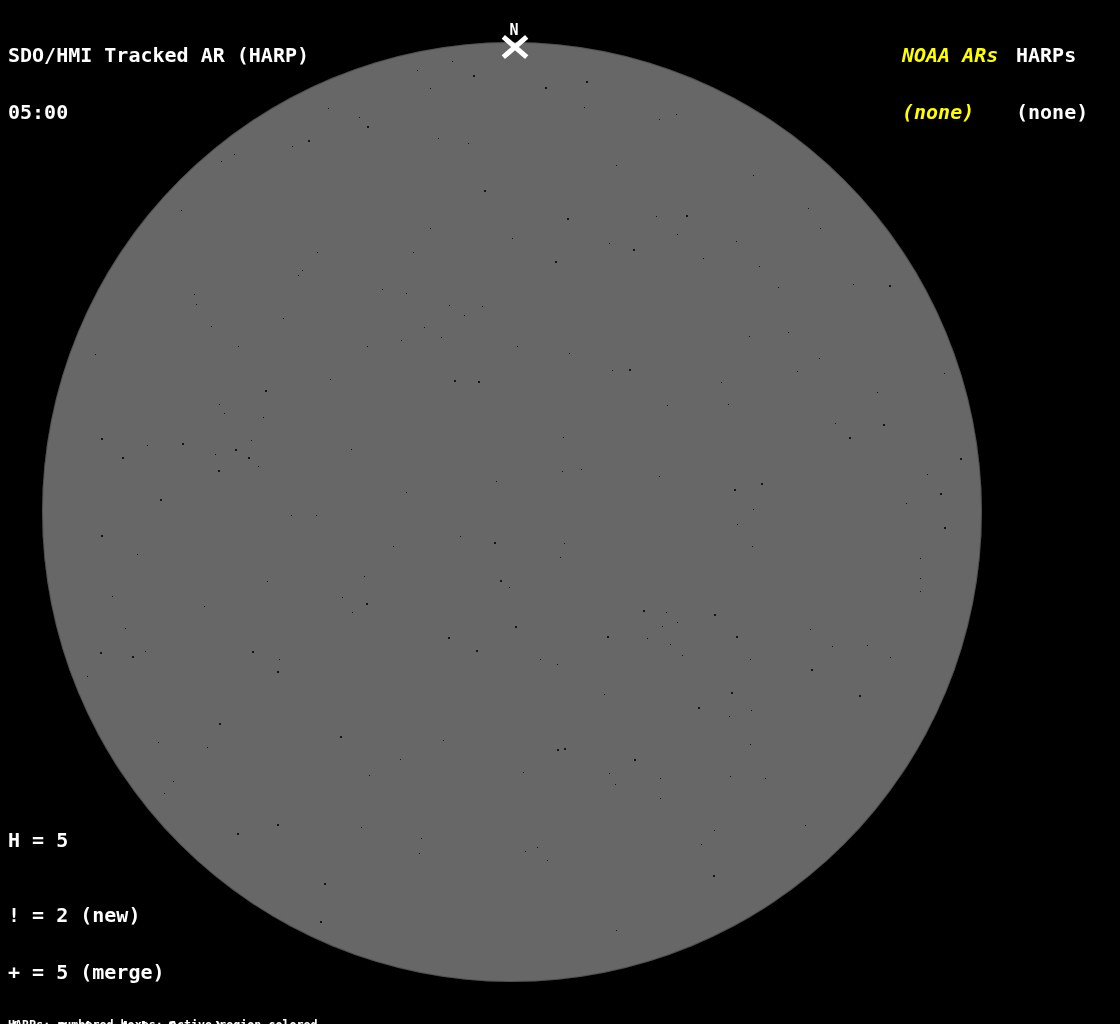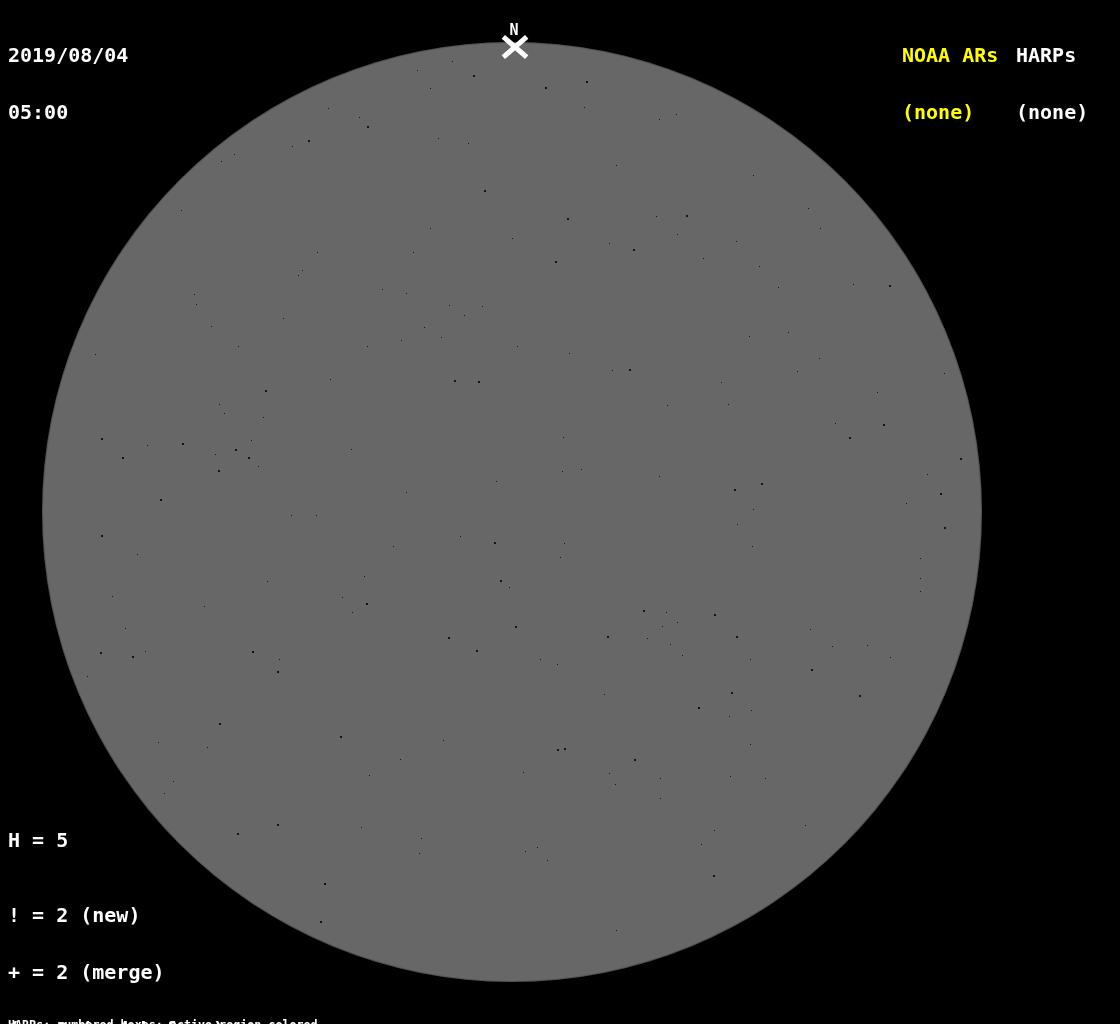--- a/index.html
+++ b/index.html
@@ -43,21 +43,21 @@
   }
   
   .status-col {
     position: absolute;
     top: 8px;
     font-size: 20px;
     line-height: 19px;
     font-weight: bold;
     white-space: pre;
   }
-  .status-col.noaa { left: 902px; }
+  .status-col.noaa { left: 902px; font-style: italic; }
   .status-col.harps { left: 1016px; }
   
   .north-label {
     position: absolute;
     left: 504px;
     top: 23px;
     width: 20px;
     text-align: center;
     color: #ffffff;
     font-size: 15px;
@@ -117,21 +117,21 @@
 </head>
 <body>
 
 <div class="stage">
 
   <div class="sun-disk" id="sun-disk" style="background: rgb(103, 103, 103);">
     <span id="speckles"><i class="speckle" style="left: 777px; top: 316px; width: 1px; height: 1px; background: rgb(20, 20, 20);"></i><i class="speckle" style="left: 878px; top: 536px; width: 1px; height: 1px; background: rgb(20, 20, 20);"></i><i class="speckle" style="left: 241px; top: 276px; width: 1px; height: 1px; background: rgb(20, 20, 20);"></i><i class="speckle" style="left: 694px; top: 199px; width: 1px; height: 1px; background: rgb(20, 20, 20);"></i><i class="speckle" style="left: 518px; top: 515px; width: 1px; height: 1px; background: rgb(20, 20, 20);"></i><i class="speckle" style="left: 498px; top: 617px; width: 1px; height: 1px; background: rgb(20, 20, 20);"></i><i class="speckle" style="left: 522px; top: 501px; width: 1px; height: 1px; background: rgb(20, 20, 20);"></i><i class="speckle" style="left: 358px; top: 717px; width: 1px; height: 1px; background: rgb(20, 20, 20);"></i><i class="speckle" style="left: 454px; top: 439px; width: 1px; height: 1px; background: rgb(20, 20, 20);"></i><i class="speckle" style="left: 717px; top: 224px; width: 1px; height: 1px; background: rgb(20, 20, 20);"></i><i class="speckle" style="left: 388px; top: 46px; width: 1px; height: 1px; background: rgb(20, 20, 20);"></i><i class="speckle" style="left: 169px; top: 284px; width: 1px; height: 1px; background: rgb(20, 20, 20);"></i><i class="speckle" style="left: 841px; top: 382px; width: 2px; height: 2px; background: rgb(20, 20, 20);"></i><i class="speckle" style="left: 278px; top: 879px; width: 2px; height: 2px; background: rgb(20, 20, 20);"></i><i class="speckle" style="left: 58px; top: 610px; width: 2px; height: 2px; background: rgb(20, 20, 20);"></i><i class="speckle" style="left: 282px; top: 841px; width: 2px; height: 2px; background: rgb(20, 20, 20);"></i><i class="speckle" style="left: 707px; top: 294px; width: 1px; height: 1px; background: rgb(20, 20, 20);"></i><i class="speckle" style="left: 325px; top: 84px; width: 2px; height: 2px; background: rgb(20, 20, 20);"></i><i class="speckle" style="left: 131px; top: 739px; width: 1px; height: 1px; background: rgb(20, 20, 20);"></i><i class="speckle" style="left: 288px; top: 337px; width: 1px; height: 1px; background: rgb(20, 20, 20);"></i><i class="speckle" style="left: 210px; top: 609px; width: 2px; height: 2px; background: rgb(20, 20, 20);"></i><i class="speckle" style="left: 601px; top: 568px; width: 2px; height: 2px; background: rgb(20, 20, 20);"></i><i class="speckle" style="left: 574px; top: 123px; width: 1px; height: 1px; background: rgb(20, 20, 20);"></i><i class="speckle" style="left: 324px; top: 561px; width: 2px; height: 2px; background: rgb(20, 20, 20);"></i><i class="speckle" style="left: 399px; top: 295px; width: 1px; height: 1px; background: rgb(20, 20, 20);"></i><i class="speckle" style="left: 689px; top: 650px; width: 2px; height: 2px; background: rgb(20, 20, 20);"></i><i class="speckle" style="left: 275px; top: 210px; width: 1px; height: 1px; background: rgb(20, 20, 20);"></i><i class="speckle" style="left: 614px; top: 174px; width: 1px; height: 1px; background: rgb(20, 20, 20);"></i><i class="speckle" style="left: 570px; top: 328px; width: 1px; height: 1px; background: rgb(20, 20, 20);"></i><i class="speckle" style="left: 640px; top: 613px; width: 1px; height: 1px; background: rgb(20, 20, 20);"></i><i class="speckle" style="left: 364px; top: 450px; width: 1px; height: 1px; background: rgb(20, 20, 20);"></i><i class="speckle" style="left: 59px; top: 493px; width: 2px; height: 2px; background: rgb(20, 20, 20);"></i><i class="speckle" style="left: 522px; top: 706px; width: 2px; height: 2px; background: rgb(20, 20, 20);"></i><i class="speckle" style="left: 434px; top: 608px; width: 2px; height: 2px; background: rgb(20, 20, 20);"></i><i class="speckle" style="left: 196px; top: 304px; width: 1px; height: 1px; background: rgb(20, 20, 20);"></i><i class="speckle" style="left: 377px; top: 811px; width: 1px; height: 1px; background: rgb(20, 20, 20);"></i><i class="speckle" style="left: 635px; top: 192px; width: 1px; height: 1px; background: rgb(20, 20, 20);"></i><i class="speckle" style="left: 505px; top: 818px; width: 1px; height: 1px; background: rgb(20, 20, 20);"></i><i class="speckle" style="left: 755px; top: 329px; width: 1px; height: 1px; background: rgb(20, 20, 20);"></i><i class="speckle" style="left: 898px; top: 451px; width: 2px; height: 2px; background: rgb(20, 20, 20);"></i><i class="speckle" style="left: 592px; top: 717px; width: 2px; height: 2px; background: rgb(20, 20, 20);"></i><i class="speckle" style="left: 686px; top: 362px; width: 1px; height: 1px; background: rgb(20, 20, 20);"></i><i class="speckle" style="left: 515px; top: 707px; width: 2px; height: 2px; background: rgb(20, 20, 20);"></i><i class="speckle" style="left: 310px; top: 570px; width: 1px; height: 1px; background: rgb(20, 20, 20);"></i><i class="speckle" style="left: 139px; top: 168px; width: 1px; height: 1px; background: rgb(20, 20, 20);"></i><i class="speckle" style="left: 103px; top: 609px; width: 1px; height: 1px; background: rgb(20, 20, 20);"></i><i class="speckle" style="left: 711px; top: 467px; width: 1px; height: 1px; background: rgb(20, 20, 20);"></i><i class="speckle" style="left: 298px; top: 694px; width: 2px; height: 2px; background: rgb(20, 20, 20);"></i><i class="speckle" style="left: 325px; top: 304px; width: 1px; height: 1px; background: rgb(20, 20, 20);"></i><i class="speckle" style="left: 618px; top: 756px; width: 1px; height: 1px; background: rgb(20, 20, 20);"></i><i class="speckle" style="left: 359px; top: 298px; width: 1px; height: 1px; background: rgb(20, 20, 20);"></i><i class="speckle" style="left: 624px; top: 570px; width: 1px; height: 1px; background: rgb(20, 20, 20);"></i><i class="speckle" style="left: 235px; top: 629px; width: 2px; height: 2px; background: rgb(20, 20, 20);"></i><i class="speckle" style="left: 90px; top: 614px; width: 2px; height: 2px; background: rgb(20, 20, 20);"></i><i class="speckle" style="left: 656px; top: 665px; width: 2px; height: 2px; background: rgb(20, 20, 20);"></i><i class="speckle" style="left: 53px; top: 312px; width: 1px; height: 1px; background: rgb(20, 20, 20);"></i><i class="speckle" style="left: 769px; top: 627px; width: 2px; height: 2px; background: rgb(20, 20, 20);"></i><i class="speckle" style="left: 679px; top: 340px; width: 1px; height: 1px; background: rgb(20, 20, 20);"></i><i class="speckle" style="left: 708px; top: 617px; width: 1px; height: 1px; background: rgb(20, 20, 20);"></i><i class="speckle" style="left: 442px; top: 148px; width: 2px; height: 2px; background: rgb(20, 20, 20);"></i><i class="speckle" style="left: 620px; top: 584px; width: 1px; height: 1px; background: rgb(20, 20, 20);"></i><i class="speckle" style="left: 878px; top: 516px; width: 1px; height: 1px; background: rgb(20, 20, 20);"></i><i class="speckle" style="left: 807px; top: 395px; width: 2px; height: 2px; background: rgb(20, 20, 20);"></i><i class="speckle" style="left: 475px; top: 304px; width: 1px; height: 1px; background: rgb(20, 20, 20);"></i><i class="speckle" style="left: 274px; top: 473px; width: 1px; height: 1px; background: rgb(20, 20, 20);"></i><i class="speckle" style="left: 452px; top: 500px; width: 2px; height: 2px; background: rgb(20, 20, 20);"></i><i class="speckle" style="left: 525px; top: 176px; width: 2px; height: 2px; background: rgb(20, 20, 20);"></i><i class="speckle" style="left: 848px; top: 615px; width: 1px; height: 1px; background: rgb(20, 20, 20);"></i><i class="speckle" style="left: 322px; top: 534px; width: 1px; height: 1px; background: rgb(20, 20, 20);"></i><i class="speckle" style="left: 300px; top: 555px; width: 1px; height: 1px; background: rgb(20, 20, 20);"></i><i class="speckle" style="left: 763px; top: 783px; width: 1px; height: 1px; background: rgb(20, 20, 20);"></i><i class="speckle" style="left: 483px; top: 809px; width: 1px; height: 1px; background: rgb(20, 20, 20);"></i><i class="speckle" style="left: 473px; top: 584px; width: 2px; height: 2px; background: rgb(20, 20, 20);"></i><i class="speckle" style="left: 177px; top: 362px; width: 1px; height: 1px; background: rgb(20, 20, 20);"></i><i class="speckle" style="left: 605px; top: 596px; width: 1px; height: 1px; background: rgb(20, 20, 20);"></i><i class="speckle" style="left: 470px; top: 196px; width: 1px; height: 1px; background: rgb(20, 20, 20);"></i><i class="speckle" style="left: 176px; top: 428px; width: 2px; height: 2px; background: rgb(20, 20, 20);"></i><i class="speckle" style="left: 467px; top: 545px; width: 1px; height: 1px; background: rgb(20, 20, 20);"></i><i class="speckle" style="left: 225px; top: 539px; width: 1px; height: 1px; background: rgb(20, 20, 20);"></i><i class="speckle" style="left: 746px; top: 290px; width: 1px; height: 1px; background: rgb(20, 20, 20);"></i><i class="speckle" style="left: 340px; top: 247px; width: 1px; height: 1px; background: rgb(20, 20, 20);"></i><i class="speckle" style="left: 422px; top: 273px; width: 1px; height: 1px; background: rgb(20, 20, 20);"></i><i class="speckle" style="left: 223px; top: 348px; width: 2px; height: 2px; background: rgb(20, 20, 20);"></i><i class="speckle" style="left: 544px; top: 39px; width: 2px; height: 2px; background: rgb(20, 20, 20);"></i><i class="speckle" style="left: 708px; top: 702px; width: 1px; height: 1px; background: rgb(20, 20, 20);"></i><i class="speckle" style="left: 661px; top: 216px; width: 1px; height: 1px; background: rgb(20, 20, 20);"></i><i class="speckle" style="left: 687px; top: 674px; width: 1px; height: 1px; background: rgb(20, 20, 20);"></i><i class="speckle" style="left: 567px; top: 731px; width: 1px; height: 1px; background: rgb(20, 20, 20);"></i><i class="speckle" style="left: 688px; top: 734px; width: 1px; height: 1px; background: rgb(20, 20, 20);"></i><i class="speckle" style="left: 617px; top: 434px; width: 1px; height: 1px; background: rgb(20, 20, 20);"></i><i class="speckle" style="left: 407px; top: 263px; width: 1px; height: 1px; background: rgb(20, 20, 20);"></i><i class="speckle" style="left: 672px; top: 788px; width: 1px; height: 1px; background: rgb(20, 20, 20);"></i><i class="speckle" style="left: 694px; top: 594px; width: 2px; height: 2px; background: rgb(20, 20, 20);"></i><i class="speckle" style="left: 766px; top: 166px; width: 1px; height: 1px; background: rgb(20, 20, 20);"></i><i class="speckle" style="left: 723px; top: 736px; width: 1px; height: 1px; background: rgb(20, 20, 20);"></i><i class="speckle" style="left: 401px; top: 698px; width: 1px; height: 1px; background: rgb(20, 20, 20);"></i><i class="speckle" style="left: 260px; top: 228px; width: 1px; height: 1px; background: rgb(20, 20, 20);"></i><i class="speckle" style="left: 481px; top: 730px; width: 1px; height: 1px; background: rgb(20, 20, 20);"></i><i class="speckle" style="left: 659px; top: 802px; width: 1px; height: 1px; background: rgb(20, 20, 20);"></i><i class="speckle" style="left: 309px; top: 407px; width: 1px; height: 1px; background: rgb(20, 20, 20);"></i><i class="speckle" style="left: 567px; top: 201px; width: 1px; height: 1px; background: rgb(20, 20, 20);"></i><i class="speckle" style="left: 426px; top: 101px; width: 1px; height: 1px; background: rgb(20, 20, 20);"></i><i class="speckle" style="left: 382px; top: 285px; width: 1px; height: 1px; background: rgb(20, 20, 20);"></i><i class="speckle" style="left: 412px; top: 338px; width: 2px; height: 2px; background: rgb(20, 20, 20);"></i><i class="speckle" style="left: 625px; top: 363px; width: 1px; height: 1px; background: rgb(20, 20, 20);"></i><i class="speckle" style="left: 195px; top: 791px; width: 2px; height: 2px; background: rgb(20, 20, 20);"></i><i class="speckle" style="left: 710px; top: 504px; width: 1px; height: 1px; background: rgb(20, 20, 20);"></i><i class="speckle" style="left: 152px; top: 252px; width: 1px; height: 1px; background: rgb(20, 20, 20);"></i><i class="speckle" style="left: 672px; top: 572px; width: 2px; height: 2px; background: rgb(20, 20, 20);"></i><i class="speckle" style="left: 379px; top: 796px; width: 1px; height: 1px; background: rgb(20, 20, 20);"></i><i class="speckle" style="left: 634px; top: 72px; width: 1px; height: 1px; background: rgb(20, 20, 20);"></i><i class="speckle" style="left: 811px; top: 242px; width: 1px; height: 1px; background: rgb(20, 20, 20);"></i><i class="speckle" style="left: 736px; top: 245px; width: 1px; height: 1px; background: rgb(20, 20, 20);"></i><i class="speckle" style="left: 719px; top: 441px; width: 2px; height: 2px; background: rgb(20, 20, 20);"></i><i class="speckle" style="left: 209px; top: 398px; width: 1px; height: 1px; background: rgb(20, 20, 20);"></i><i class="speckle" style="left: 503px; top: 45px; width: 2px; height: 2px; background: rgb(20, 20, 20);"></i><i class="speckle" style="left: 768px; top: 587px; width: 1px; height: 1px; background: rgb(20, 20, 20);"></i><i class="speckle" style="left: 574px; top: 888px; width: 1px; height: 1px; background: rgb(20, 20, 20);"></i><i class="speckle" style="left: 436px; top: 339px; width: 2px; height: 2px; background: rgb(20, 20, 20);"></i><i class="speckle" style="left: 192px; top: 112px; width: 1px; height: 1px; background: rgb(20, 20, 20);"></i><i class="speckle" style="left: 628px; top: 602px; width: 1px; height: 1px; background: rgb(20, 20, 20);"></i><i class="speckle" style="left: 80px; top: 415px; width: 2px; height: 2px; background: rgb(20, 20, 20);"></i><i class="speckle" style="left: 885px; top: 432px; width: 1px; height: 1px; background: rgb(20, 20, 20);"></i><i class="speckle" style="left: 825px; top: 603px; width: 1px; height: 1px; background: rgb(20, 20, 20);"></i><i class="speckle" style="left: 193px; top: 407px; width: 2px; height: 2px; background: rgb(20, 20, 20);"></i><i class="speckle" style="left: 216px; top: 424px; width: 1px; height: 1px; background: rgb(20, 20, 20);"></i><i class="speckle" style="left: 177px; top: 681px; width: 2px; height: 2px; background: rgb(20, 20, 20);"></i><i class="speckle" style="left: 617px; top: 77px; width: 1px; height: 1px; background: rgb(20, 20, 20);"></i><i class="speckle" style="left: 237px; top: 617px; width: 1px; height: 1px; background: rgb(20, 20, 20);"></i><i class="speckle" style="left: 154px; top: 262px; width: 1px; height: 1px; background: rgb(20, 20, 20);"></i><i class="speckle" style="left: 388px; top: 186px; width: 1px; height: 1px; background: rgb(20, 20, 20);"></i><i class="speckle" style="left: 406px; top: 595px; width: 2px; height: 2px; background: rgb(20, 20, 20);"></i><i class="speckle" style="left: 565px; top: 594px; width: 2px; height: 2px; background: rgb(20, 20, 20);"></i><i class="speckle" style="left: 118px; top: 457px; width: 2px; height: 2px; background: rgb(20, 20, 20);"></i><i class="speckle" style="left: 918px; top: 416px; width: 2px; height: 2px; background: rgb(20, 20, 20);"></i><i class="speckle" style="left: 116px; top: 700px; width: 1px; height: 1px; background: rgb(20, 20, 20);"></i><i class="speckle" style="left: 440px; top: 264px; width: 1px; height: 1px; background: rgb(20, 20, 20);"></i><i class="speckle" style="left: 59px; top: 396px; width: 2px; height: 2px; background: rgb(20, 20, 20);"></i><i class="speckle" style="left: 520px; top: 429px; width: 1px; height: 1px; background: rgb(20, 20, 20);"></i><i class="speckle" style="left: 835px; top: 350px; width: 1px; height: 1px; background: rgb(20, 20, 20);"></i><i class="speckle" style="left: 793px; top: 381px; width: 1px; height: 1px; background: rgb(20, 20, 20);"></i><i class="speckle" style="left: 591px; top: 207px; width: 2px; height: 2px; background: rgb(20, 20, 20);"></i><i class="speckle" style="left: 45px; top: 634px; width: 1px; height: 1px; background: rgb(20, 20, 20);"></i><i class="speckle" style="left: 179px; top: 119px; width: 1px; height: 1px; background: rgb(20, 20, 20);"></i><i class="speckle" style="left: 70px; top: 554px; width: 1px; height: 1px; background: rgb(20, 20, 20);"></i><i class="speckle" style="left: 165px; top: 705px; width: 1px; height: 1px; background: rgb(20, 20, 20);"></i><i class="speckle" style="left: 431px; top: 33px; width: 2px; height: 2px; background: rgb(20, 20, 20);"></i><i class="speckle" style="left: 902px; top: 331px; width: 1px; height: 1px; background: rgb(20, 20, 20);"></i><i class="speckle" style="left: 221px; top: 375px; width: 1px; height: 1px; background: rgb(20, 20, 20);"></i><i class="speckle" style="left: 618px; top: 736px; width: 1px; height: 1px; background: rgb(20, 20, 20);"></i><i class="speckle" style="left: 521px; top: 395px; width: 1px; height: 1px; background: rgb(20, 20, 20);"></i><i class="speckle" style="left: 695px; top: 482px; width: 1px; height: 1px; background: rgb(20, 20, 20);"></i><i class="speckle" style="left: 711px; top: 133px; width: 1px; height: 1px; background: rgb(20, 20, 20);"></i><i class="speckle" style="left: 182px; top: 371px; width: 1px; height: 1px; background: rgb(20, 20, 20);"></i><i class="speckle" style="left: 83px; top: 586px; width: 1px; height: 1px; background: rgb(20, 20, 20);"></i><i class="speckle" style="left: 249px; top: 473px; width: 1px; height: 1px; background: rgb(20, 20, 20);"></i><i class="speckle" style="left: 317px; top: 75px; width: 1px; height: 1px; background: rgb(20, 20, 20);"></i><i class="speckle" style="left: 351px; top: 504px; width: 1px; height: 1px; background: rgb(20, 20, 20);"></i><i class="speckle" style="left: 573px; top: 742px; width: 1px; height: 1px; background: rgb(20, 20, 20);"></i><i class="speckle" style="left: 495px; top: 805px; width: 1px; height: 1px; background: rgb(20, 20, 20);"></i><i class="speckle" style="left: 95px; top: 512px; width: 1px; height: 1px; background: rgb(20, 20, 20);"></i><i class="speckle" style="left: 235px; top: 782px; width: 2px; height: 2px; background: rgb(20, 20, 20);"></i><i class="speckle" style="left: 902px; top: 485px; width: 2px; height: 2px; background: rgb(20, 20, 20);"></i><i class="speckle" style="left: 319px; top: 785px; width: 1px; height: 1px; background: rgb(20, 20, 20);"></i><i class="speckle" style="left: 527px; top: 311px; width: 1px; height: 1px; background: rgb(20, 20, 20);"></i><i class="speckle" style="left: 286px; top: 66px; width: 1px; height: 1px; background: rgb(20, 20, 20);"></i><i class="speckle" style="left: 709px; top: 668px; width: 1px; height: 1px; background: rgb(20, 20, 20);"></i><i class="speckle" style="left: 635px; top: 580px; width: 1px; height: 1px; background: rgb(20, 20, 20);"></i><i class="speckle" style="left: 587px; top: 327px; width: 2px; height: 2px; background: rgb(20, 20, 20);"></i><i class="speckle" style="left: 864px; top: 461px; width: 1px; height: 1px; background: rgb(20, 20, 20);"></i><i class="speckle" style="left: 790px; top: 604px; width: 1px; height: 1px; background: rgb(20, 20, 20);"></i><i class="speckle" style="left: 692px; top: 447px; width: 2px; height: 2px; background: rgb(20, 20, 20);"></i><i class="speckle" style="left: 371px; top: 210px; width: 1px; height: 1px; background: rgb(20, 20, 20);"></i><i class="speckle" style="left: 458px; top: 538px; width: 2px; height: 2px; background: rgb(20, 20, 20);"></i><i class="speckle" style="left: 418px; top: 494px; width: 1px; height: 1px; background: rgb(20, 20, 20);"></i><i class="speckle" style="left: 562px; top: 652px; width: 1px; height: 1px; background: rgb(20, 20, 20);"></i><i class="speckle" style="left: 644px; top: 173px; width: 2px; height: 2px; background: rgb(20, 20, 20);"></i><i class="speckle" style="left: 671px; top: 833px; width: 2px; height: 2px; background: rgb(20, 20, 20);"></i><i class="speckle" style="left: 256px; top: 233px; width: 1px; height: 1px; background: rgb(20, 20, 20);"></i><i class="speckle" style="left: 140px; top: 401px; width: 2px; height: 2px; background: rgb(20, 20, 20);"></i><i class="speckle" style="left: 375px; top: 28px; width: 1px; height: 1px; background: rgb(20, 20, 20);"></i><i class="speckle" style="left: 539px; top: 427px; width: 1px; height: 1px; background: rgb(20, 20, 20);"></i><i class="speckle" style="left: 396px; top: 96px; width: 1px; height: 1px; background: rgb(20, 20, 20);"></i><i class="speckle" style="left: 817px; top: 653px; width: 2px; height: 2px; background: rgb(20, 20, 20);"></i><i class="speckle" style="left: 173px; top: 412px; width: 1px; height: 1px; background: rgb(20, 20, 20);"></i><i class="speckle" style="left: 327px; top: 733px; width: 1px; height: 1px; background: rgb(20, 20, 20);"></i><i class="speckle" style="left: 847px; top: 243px; width: 2px; height: 2px; background: rgb(20, 20, 20);"></i><i class="speckle" style="left: 266px; top: 98px; width: 2px; height: 2px; background: rgb(20, 20, 20);"></i><i class="speckle" style="left: 515px; top: 622px; width: 1px; height: 1px; background: rgb(20, 20, 20);"></i><i class="speckle" style="left: 878px; top: 549px; width: 1px; height: 1px; background: rgb(20, 20, 20);"></i><i class="speckle" style="left: 410px; top: 19px; width: 1px; height: 1px; background: rgb(20, 20, 20);"></i><i class="speckle" style="left: 122px; top: 751px; width: 1px; height: 1px; background: rgb(20, 20, 20);"></i><i class="speckle" style="left: 206px; top: 415px; width: 2px; height: 2px; background: rgb(20, 20, 20);"></i><i class="speckle" style="left: 364px; top: 251px; width: 1px; height: 1px; background: rgb(20, 20, 20);"></i><i class="speckle" style="left: 542px; top: 65px; width: 1px; height: 1px; background: rgb(20, 20, 20);"></i><i class="speckle" style="left: 513px; top: 219px; width: 2px; height: 2px; background: rgb(20, 20, 20);"></i><i class="speckle" style="left: 105px; top: 403px; width: 1px; height: 1px; background: rgb(20, 20, 20);"></i><i class="speckle" style="left: 162px; top: 564px; width: 1px; height: 1px; background: rgb(20, 20, 20);"></i><i class="speckle" style="left: 250px; top: 104px; width: 1px; height: 1px; background: rgb(20, 20, 20);"></i><i class="speckle" style="left: 778px; top: 186px; width: 1px; height: 1px; background: rgb(20, 20, 20);"></i></span>
   </div>
 
   <div class="title-block" style="color: rgb(255, 255, 255);">
-    <div>2019/08/04</div>
+    <div>SDO/HMI Tracked AR (HARP)</div>
     <div>05:00</div>
   </div>
 
   <div class="status-col noaa" id="noaa-col" style="color: rgb(255, 255, 0);">
     <div>NOAA ARs</div>
     <div>(none)</div>
   </div>
 
   <div class="status-col harps" id="harps-col" style="color: rgb(255, 255, 255);">
     <div>HARPs</div>
@@ -142,21 +142,21 @@
 
   <div class="x-marker" id="x-marker">
     <span class="bar bar1" style="background: rgb(255, 255, 255);"></span>
     <span class="bar bar2" style="background: rgb(255, 255, 255);"></span>
   </div>
 
   <div class="legend-hline">H = 5</div>
 
   <div class="legend-rows">
     <div>! = 2 (new)</div>
-    <div>+ = 2 (merge)</div>
+    <div>+ = 5 (merge)</div>
     <div>( = 0 (pad before)</div>
     
     
     
   </div>
 
   <div class="footer-block">
     <div>HARPs: numbered boxes; active region colored</div>
     
   </div>

